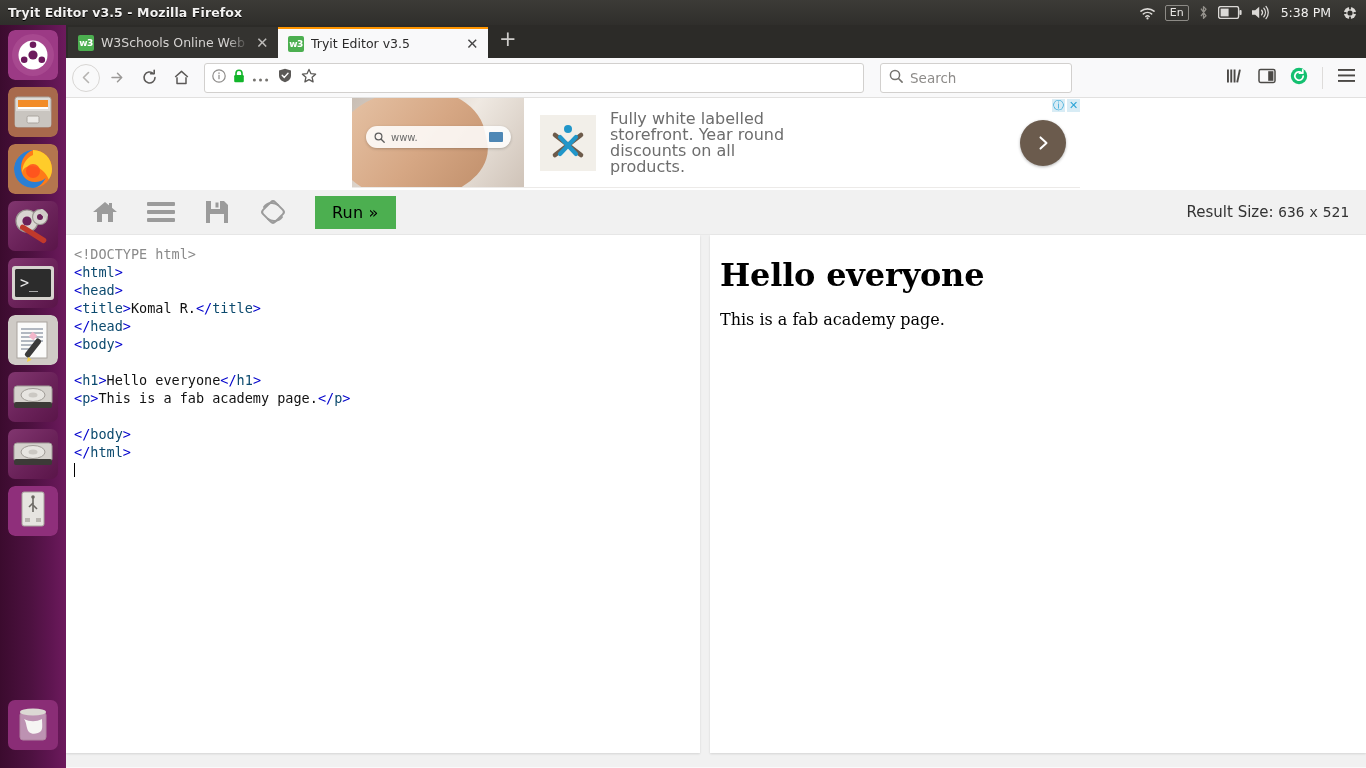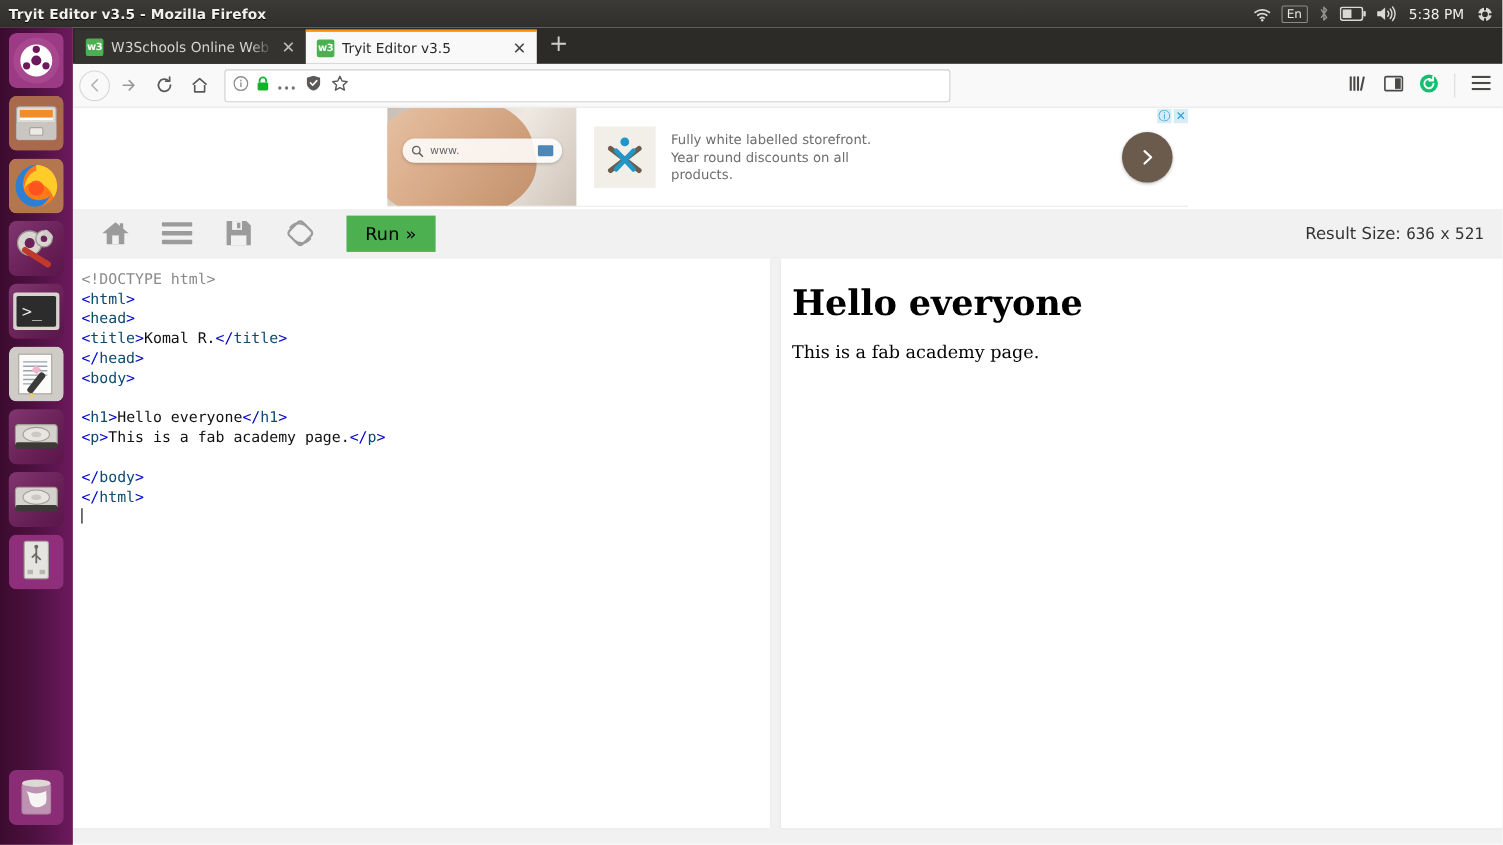--- a/index.html
+++ b/index.html
@@ -107,21 +107,21 @@
   .ad-photo { width: 172px; height: 90px; position: relative; overflow: hidden;
               background: linear-gradient(125deg,#c9beb4 0%,#ddd4cb 30%,#efe9e2 55%,#cfc3b8 100%); }
   .ad-hand { position:absolute; left:-16px; top:-8px; width:150px; height:110px; border-radius:46% 54% 40% 60%;
              background: linear-gradient(140deg,#e7c5a8 0%, #d6a784 55%, #c08f6b 100%); transform: rotate(-12deg); }
   .ad-searchbar { position:absolute; left:14px; top:28px; width:145px; height:22px; border-radius:11px;
              background: rgba(255,255,255,.86); box-shadow:0 1px 3px rgba(0,0,0,.22);
              display:flex; align-items:center; gap:6px; padding:0 8px; font-size:10px; color:#6b6b6b; }
   .ad-main { flex: 1 1 auto; display: flex; align-items: center; gap: 14px; padding: 0 8px 0 16px; }
   .ad-logo { width: 56px; height: 56px; background: #f2efe9; display:flex; align-items:center; justify-content:center; }
   .ad-head { font-size: 15.5px; font-weight: bold; color: #2b2b2b; line-height: 18px; width: 136px; }
-  .ad-desc { font-size: 12px; color: #6d6d6d; line-height: 16px; width: 185px; }
+  .ad-desc { font-size: 16px; color: #6d6d6d; line-height: 16px; width: 185px; }
   .ad-cta { width: 46px; height: 46px; border-radius: 50%; background: #6b5b4d;
             display: flex; align-items: center; justify-content: center; color: #fff; font-size: 20px;
             box-shadow: 0 1px 3px rgba(0,0,0,.3); margin-left: auto; margin-right: 6px; }
   .ad-ctl { position: absolute; right: 0px; top: 1px; display: flex; gap: 2px; }
   .ad-ctl span { width: 13px; height: 13px; display: flex; align-items: center; justify-content: center;
                  background: #d8ecf5; color: #2aa3d6; font-size: 11px; line-height: 11px; }
 
   .w3-toolbar {
     height: 45px; background: #f1f1f1; display: flex; align-items: center;
     padding-left: 11px; gap: 0px; border-bottom: 1px solid #e8e8e8;
@@ -403,20 +403,29 @@
               </svg>
           </span>
           <span>
             <svg width="16" height="16" viewBox="0 0 16 16">
                 <path d="M8 1.4l2 4.3 4.6.5-3.5 3.1 1 4.6L8 11.6l-4.1 2.3 1-4.6L1.4 6.2 6 5.7z" fill="none" stroke="#5b5957" stroke-width="1.3" stroke-linejoin="round"></path>
               </svg>
           </span>
         </span>
       </div>
 
+      <div class="searchbar">
+        <span>
+          <svg width="14" height="14" viewBox="0 0 14 14">
+              <circle cx="6" cy="6" r="4.6" fill="none" stroke="#75736f" stroke-width="1.5"></circle>
+              <path d="M9.5 9.5l3.6 3.6" stroke="#75736f" stroke-width="1.6" stroke-linecap="round"></path>
+            </svg>
+        </span>
+        <span class="search-ph">Search</span>
+      </div>
 
       <div class="nav-right">
         <span>
           <svg width="18" height="16" viewBox="0 0 18 16">
               <g fill="#4b4946">
                 <rect x="1" y="1.5" width="1.9" height="13"></rect>
                 <rect x="4.3" y="1.5" width="1.9" height="13"></rect>
                 <rect x="7.6" y="1.5" width="1.9" height="13"></rect>
                 <rect x="11.6" y="1.5" width="1.9" height="13" transform="rotate(12 12.5 8)"></rect>
               </g>

